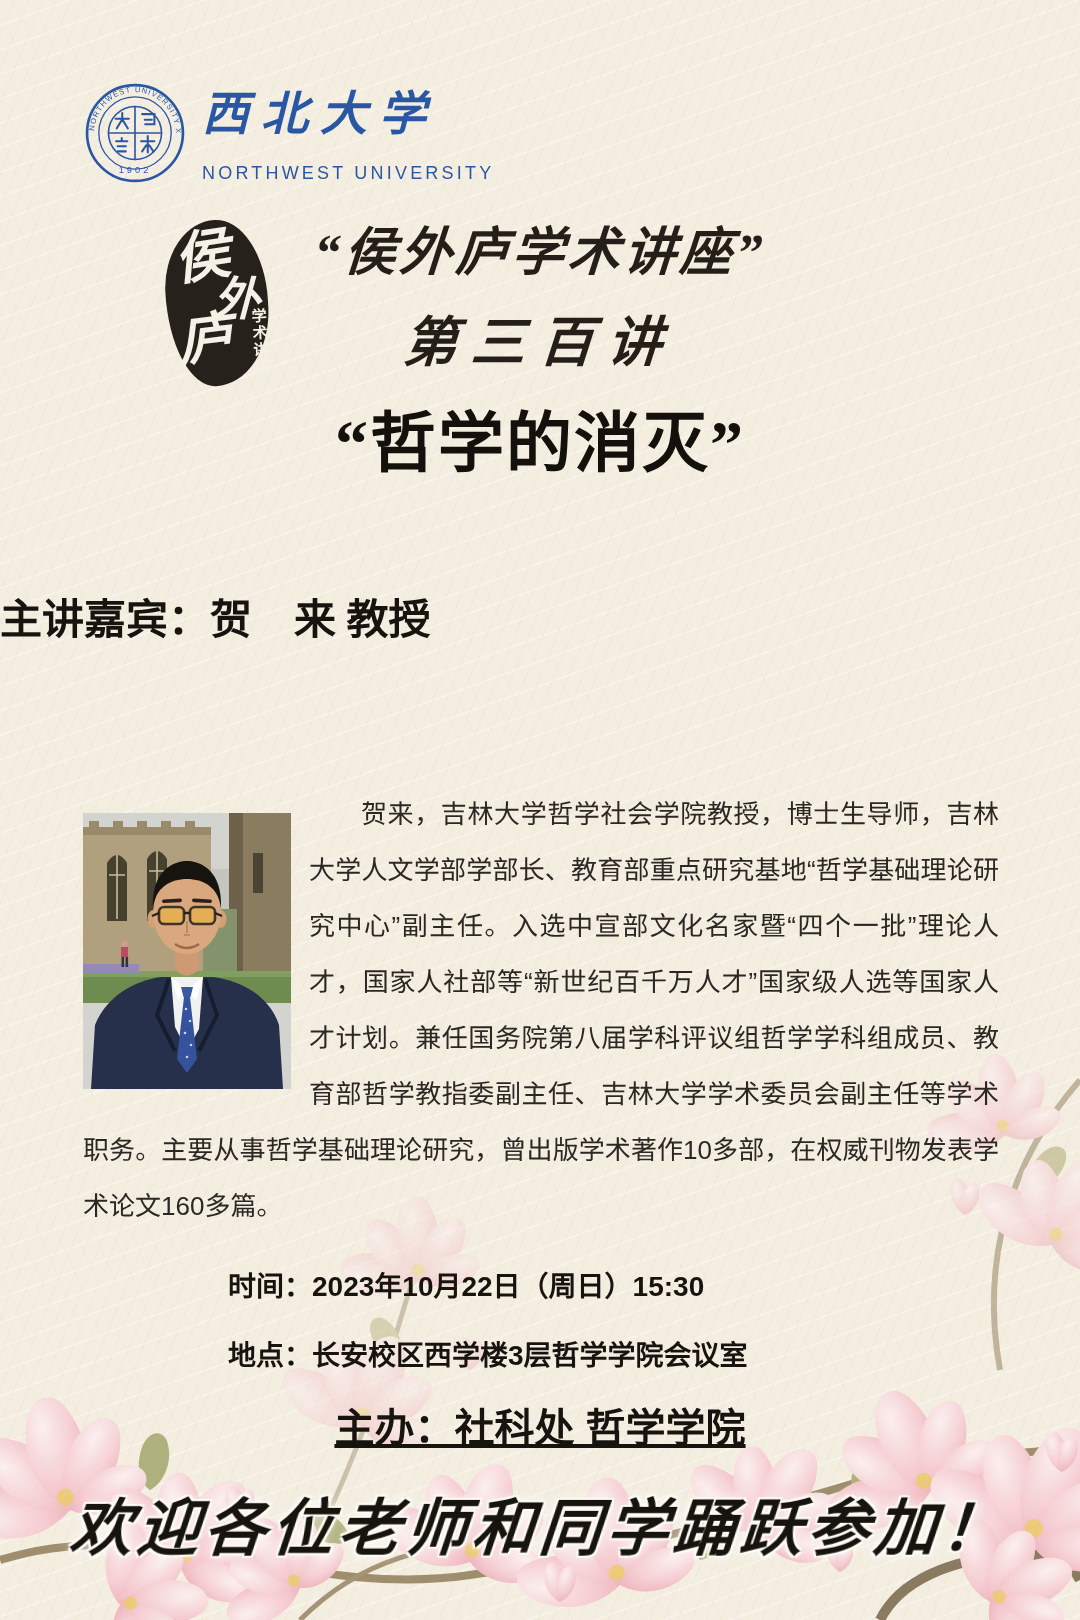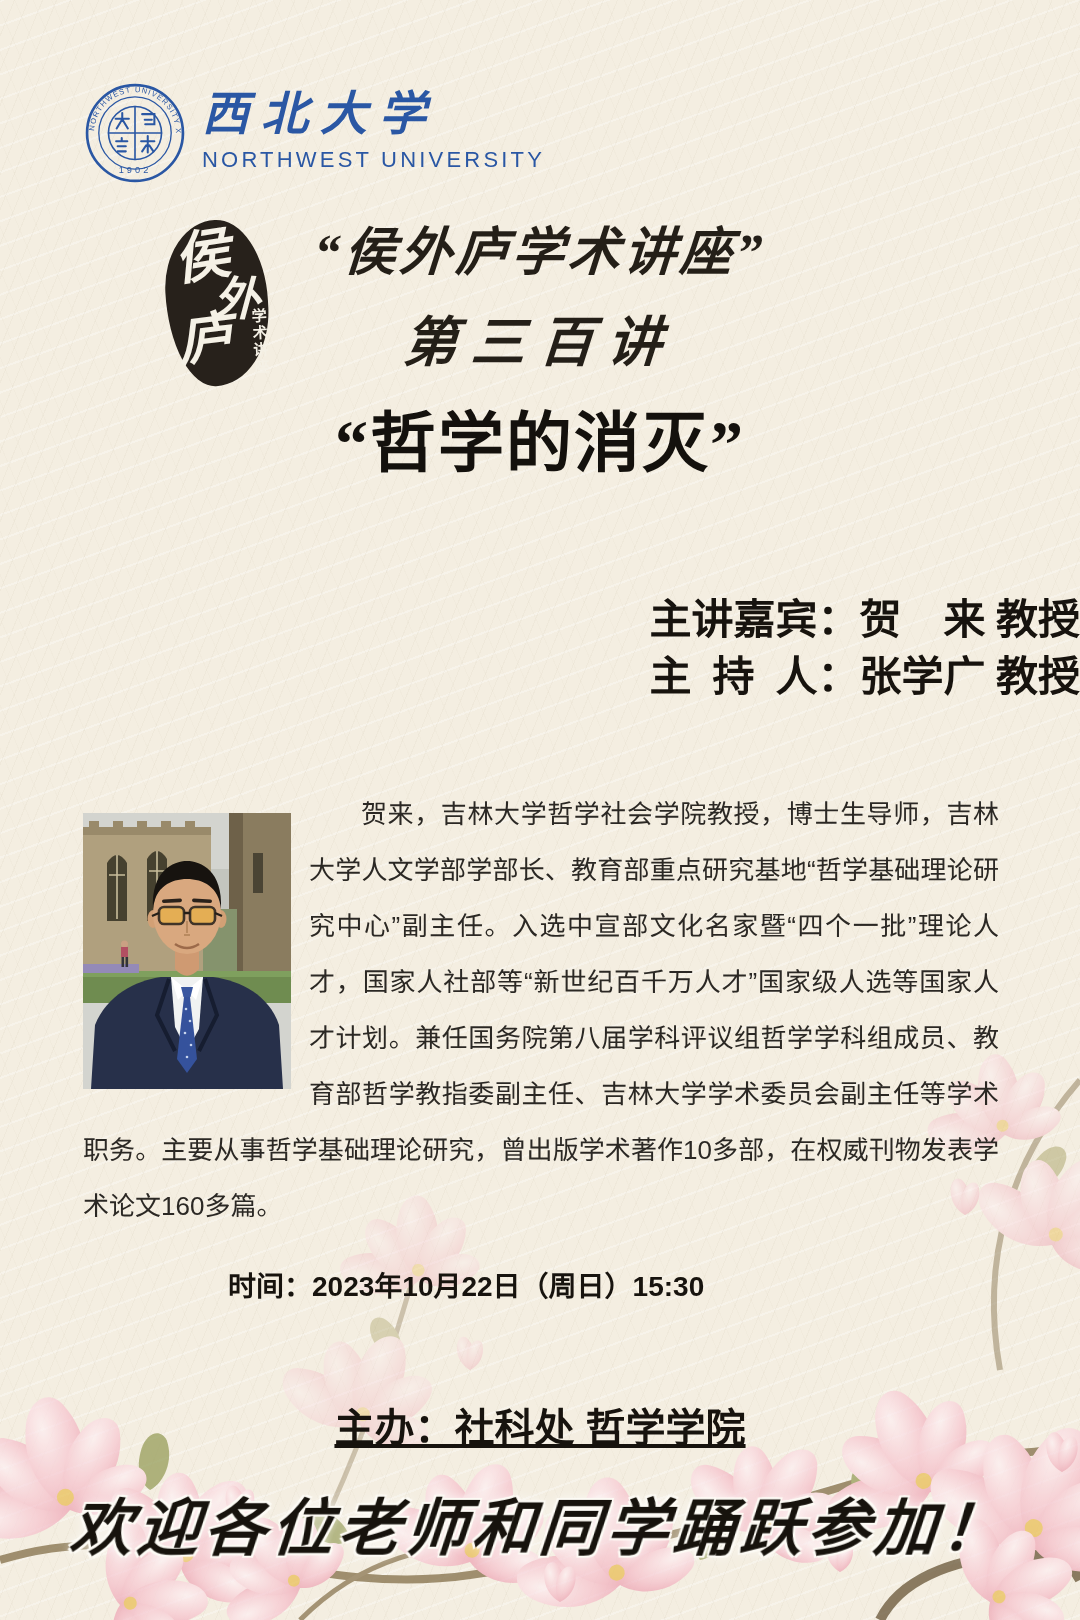--- a/index.html
+++ b/index.html
@@ -18,41 +18,41 @@
     color:#1c1814;
   }
   .layer{position:relative;z-index:2;}
   
   .flowers{position:absolute;left:0;top:1040px;width:1080px;height:580px;z-index:1;}
   
   .logo{position:absolute;left:84px;top:82px;display:flex;align-items:flex-start;}
   .logo svg{display:block;}
   .logo-text{margin-left:16px;padding-top:8px;}
   .logo-cn{font-family:Liberation Serif, serif;font-weight:900;font-size:47px;letter-spacing:12px;color:#2a57a4;font-style:italic;line-height:1.05;}
-  .logo-en{margin-top:8px;font-size:22px;letter-spacing:3.2px;color:#2a57a4;font-weight:400;}
+  .logo-en{margin-top:24px;font-size:18px;letter-spacing:3.2px;color:#2a57a4;font-weight:400;}
   
   .stamp{position:absolute;left:166px;top:220px;width:102px;height:166px;transform:rotate(-3deg);
     background:#27211b;border-radius:52% 48% 55% 45% / 42% 50% 46% 58%;}
   .stamp span{position:absolute;color:#f5f1e6;font-family:"Liberation Serif", serif;font-weight:700;font-style:italic;line-height:1;}
   .stamp .c1{left:10px;top:8px;font-size:56px;transform:rotate(-6deg);}
   .stamp .c2{left:48px;top:58px;font-size:46px;transform:rotate(4deg);}
   .stamp .c3{left:10px;top:92px;font-size:54px;transform:rotate(-4deg);}
   .stamp .sub{right:4px;bottom:8px;font-size:15px;writing-mode:vertical-rl;letter-spacing:2px;font-style:normal;}
   
   .series{position:absolute;left:250px;top:218px;width:580px;text-align:center;
     font-family:"Liberation Serif", serif;color:#241f18;}
   .series-line1{font-size:52px;font-weight:800;font-style:italic;letter-spacing:4px;line-height:1.35;transform:skewX(-4deg);}
   .series-line2{margin-top:10px;font-size:54px;font-weight:800;font-style:italic;letter-spacing:14px;transform:skewX(-4deg);}
   
   .main-title{position:absolute;left:0;right:0;top:406px;text-align:center;
     font-family:"Liberation Serif", serif;color:#14110d;font-weight:900;}
   .title-l1{font-size:66px;letter-spacing:2px;line-height:1.15;}
   .title-l2{margin-top:12px;font-size:60px;letter-spacing:1px;line-height:1.15;}
   
-  .people{position:absolute;left:0;right:0;top:592px;text-align:right;
+  .people{position:absolute;left:0;right:0;top:592px;text-align:left;
     font-family:"Liberation Serif", serif;font-weight:900;font-size:42px;color:#17130e;}
   .person{line-height:57px;}
   .person .role{display:inline;}
   
   .bio{position:absolute;left:83px;top:786px;width:916px;
     font-size:26px;line-height:56px;text-align:justify;color:#2b2824;}
   .bio p{margin:0;text-indent:2em;}
   .photo{float:left;width:208px;height:276px;margin:27px 18px 6px 0;}
   .photo svg{display:block;width:208px;height:276px;}
   
@@ -170,21 +170,20 @@
     <div class="series-line1">“侯外庐学术讲座”</div>
     <div class="series-line2">第三百讲</div>
   </div>
 
   <div class="main-title layer">
     <div class="title-l1">“哲学的消灭”</div>
   </div>
 
   <div class="people layer">
     <div class="person"><span class="role">主讲嘉宾</span><span>：</span><span>贺 来 教授</span></div>
-    <div class="person"><span class="role">主 持 人</span><span>：</span><span>张学广 教授</span></div>
   </div>
 
   <div class="bio layer">
     <div class="photo">
       <svg viewBox="0 0 208 276">
         <rect width="208" height="276" fill="#d3d4cf"></rect>
         <rect x="120" y="56" width="34" height="110" fill="#c3c5be"></rect>
         <rect x="0" y="18" width="128" height="152" fill="#b0a07e"></rect>
         <rect x="0" y="14" width="128" height="8" fill="#998a6a"></rect>
         <rect x="6" y="8" width="10" height="8" fill="#998a6a"></rect>
@@ -235,19 +234,20 @@
           <path d="M104,108 v12 m-3,2 h6" stroke="#b98a60" stroke-width="2" fill="none"></path>
           <path d="M92,131 Q104,139 116,131" stroke="#9c6a4a" stroke-width="2.6" fill="none"></path>
         </g>
       </svg>
     </div>
     <p>贺来，吉林大学哲学社会学院教授，博士生导师，吉林大学人文学部学部长、教育部重点研究基地“哲学基础理论研究中心”副主任。入选中宣部文化名家暨“四个一批”理论人才，国家人社部等“新世纪百千万人才”国家级人选等国家人才计划。兼任国务院第八届学科评议组哲学学科组成员、教育部哲学教指委副主任、吉林大学学术委员会副主任等学术职务。主要从事哲学基础理论研究，曾出版学术著作10多部，在权威刊物发表学术论文160多篇。</p>
   </div>
 
   <div class="details layer">
     <div><span>时间：</span><span>2023年10月22日（周日）15:30</span></div>
+    <div><span>地点：</span><span>长安校区西学楼3层哲学学院会议室</span></div>
   </div>
 
   <div class="organizer layer">主办：社科处 哲学学院</div>
 
   <div class="welcome layer">欢迎各位老师和同学踊跃参加！</div>
 
 </div>
 
 </body></html>

